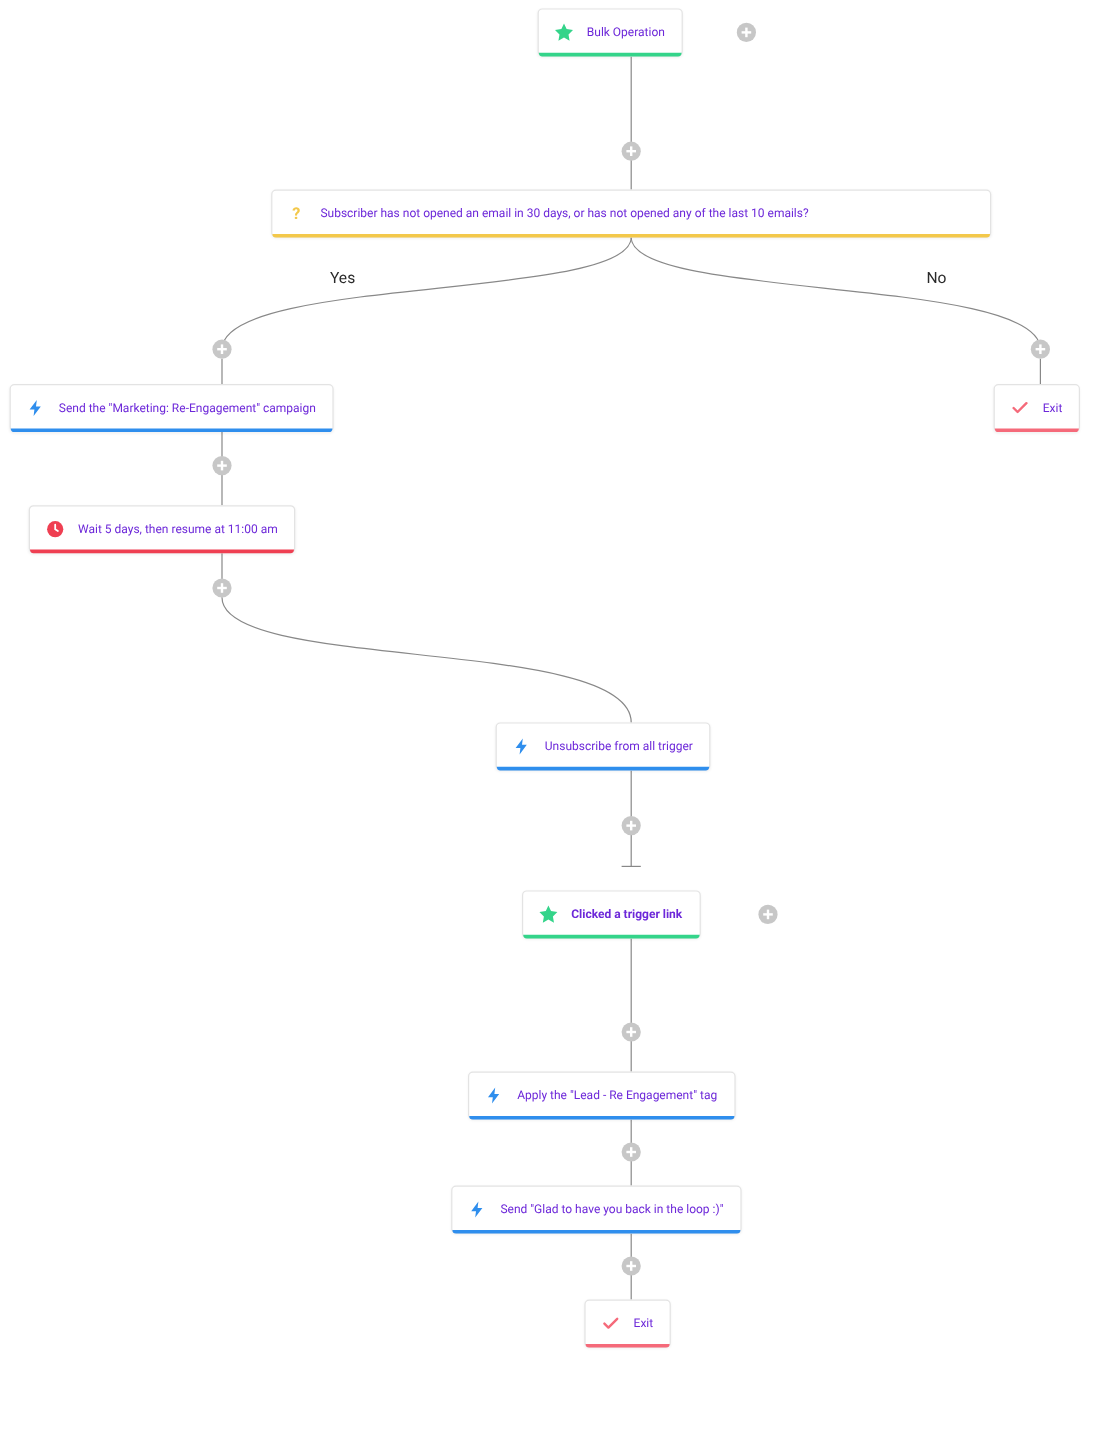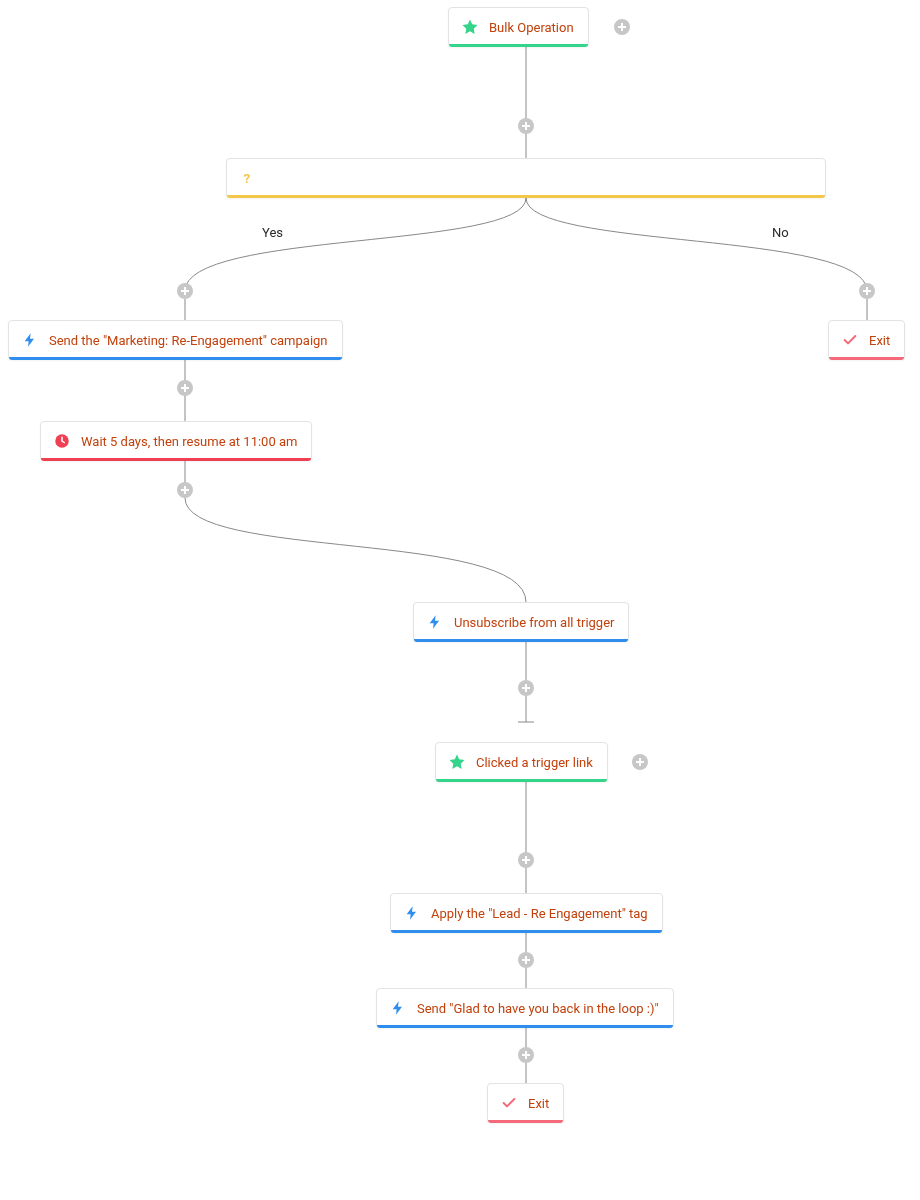--- a/index.html
+++ b/index.html
@@ -26,21 +26,21 @@
     background: #fff;
     border: 1px solid #e3e3e3;
     border-radius: 4px;
     box-shadow: 0 1px 2px rgba(0,0,0,0.05);
     padding: 10px 14px 10px 12px;
     display: flex;
     align-items: center;
     gap: 10px;
     white-space: nowrap;
   }
-  .node .lbl { font-size: 13px; color: #c2410c; text-align: center; }
+  .node .lbl { font-size: 10px; color: #6d28d9; text-align: center; }
   .node .underline {
     position: absolute;
     left: 0; right: 0; bottom: -1px;
     height: 3px;
     border-bottom-left-radius: 4px;
     border-bottom-right-radius: 4px;
   }
   .green .underline { background: #34d48a; }
   .yellow .underline { background: #f3c84a; }
   .blue .underline  { background: #2f8eed; }
@@ -114,24 +114,25 @@
 <div class="plus-btn" style="left:614px; top:19px;"></div>
 
 <div class="plus-btn" style="left:518px; top:118px;"></div>
 
 <div class="node yellow" style="left:226px; top:158px; width:600px;">
   <span class="icon">
     <svg viewBox="0 0 24 24" width="18" height="18">
         <text x="6" y="18" font-size="18" font-weight="bold" fill="#f3c84a">?</text>
       </svg>
   </span>
-  <span class="underline"></span>
-</div>
-
-<div class="branch-label" style="left:262px; top:225px;">Yes</div>
+  <span class="lbl" style="white-space:normal;">Subscriber has not opened an email in 30 days, or has not opened any of the last 10 emails?</span>
+  <span class="underline"></span>
+</div>
+
+<div class="branch-label" style="left:275px; top:225px;">Yes</div>
 <div class="branch-label" style="left:772px; top:225px;">No</div>
 
 <div class="plus-btn" style="left:177px; top:283px;"></div>
 
 <div class="plus-btn" style="left:859px; top:283px;"></div>
 
 <div class="node blue" style="left:8px; top:320px;">
   <span class="icon">
     <svg viewBox="0 0 24 24" width="16" height="16">
         <path fill="#2f8eed" d="M13 2L4 14h6l-1 8 9-12h-6z"></path>
@@ -146,21 +147,21 @@
     <svg viewBox="0 0 24 24" width="16" height="16">
         <path fill="none" stroke="#f56a7a" stroke-width="3" stroke-linecap="round" stroke-linejoin="round" d="M4 12l5 5L20 6"></path>
       </svg>
   </span>
   <span class="lbl">Exit</span>
   <span class="underline"></span>
 </div>
 
 <div class="plus-btn" style="left:177px; top:380px;"></div>
 
-<div class="node red" style="left:40px; top:421px;">
+<div class="node red" style="left:24px; top:421px;">
   <span class="icon">
     <svg viewBox="0 0 24 24" width="18" height="18">
       <circle cx="12" cy="12" r="9" fill="#ef3f52"></circle>
       <path d="M12 7v5l3 2" stroke="#fff" stroke-width="2" fill="none" stroke-linecap="round"></path>
     </svg>
   </span>
   <span class="lbl">Wait 5 days, then resume at 11:00 am</span>
   <span class="underline"></span>
 </div>
 
@@ -171,21 +172,21 @@
     <svg viewBox="0 0 24 24" width="16" height="16">
         <path fill="#2f8eed" d="M13 2L4 14h6l-1 8 9-12h-6z"></path>
       </svg>
   </span>
   <span class="lbl">Unsubscribe from all trigger</span>
   <span class="underline"></span>
 </div>
 
 <div class="plus-btn" style="left:518px; top:680px;"></div>
 
-<div class="node green" style="left:435px; top:742px;">
+<div class="node green" style="left:435px; top:742px;font-weight:bold;">
   <span class="icon">
     <svg viewBox="0 0 24 24" width="18" height="18">
         <path fill="#34d48a" d="M12 2l2.9 6.3L22 9.3l-5 4.9 1.2 7L12 17.8 5.8 21.2 7 14.2 2 9.3l7.1-1z"></path>
       </svg>
   </span>
   <span class="lbl">Clicked a trigger link</span>
   <span class="underline"></span>
 </div>
 <div class="plus-btn" style="left:632px; top:754px;"></div>
 

